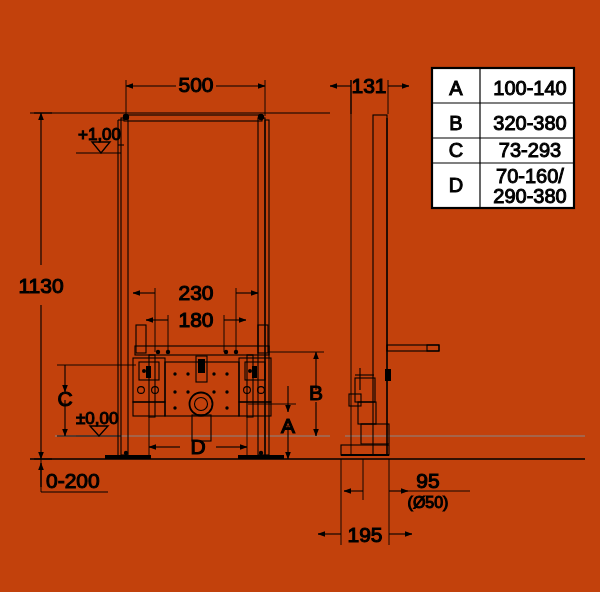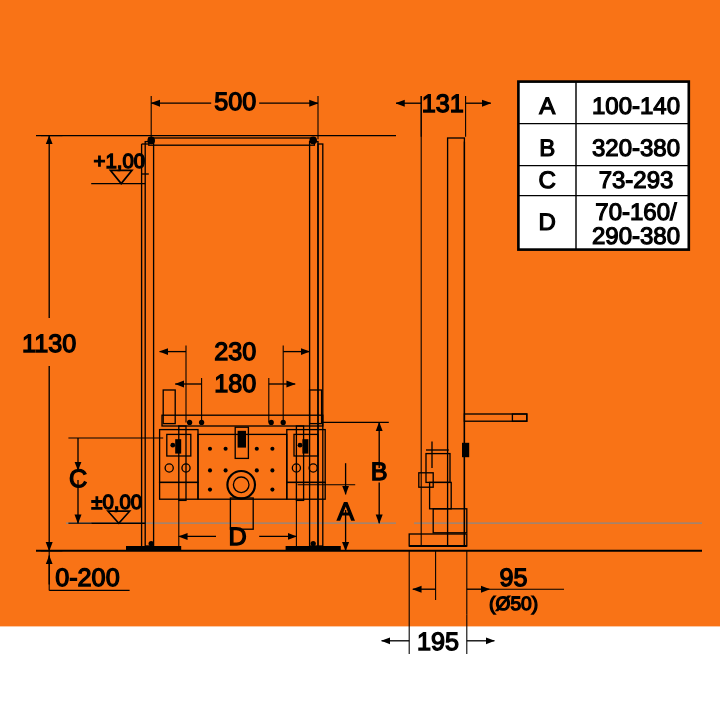--- a/index.html
+++ b/index.html
@@ -1,18 +1,18 @@
 <!DOCTYPE html>
 <html><head>
 <meta charset="utf-8">
 <style>
   html,body{margin:0;padding:0;background:#ffffff;}
   body{width:600px;height:600px;overflow:hidden;
        font-family:"Liberation Sans",sans-serif;color:#000;}
-  #stage{position:relative;width:600px;height:522px;background:#f97316;}
+  #stage{position:relative;width:600px;height:592px;background:#c2410c;}
   #stage svg{position:absolute;left:0;top:0;}
   .lbl{font-family:"Liberation Sans",sans-serif;fill:#000;}
   text{dominant-baseline:alphabetic;}
 </style>
 </head>
 <body>
 
 <div id="stage">
 <svg width="600" height="600" viewBox="0 0 600 600">
 

